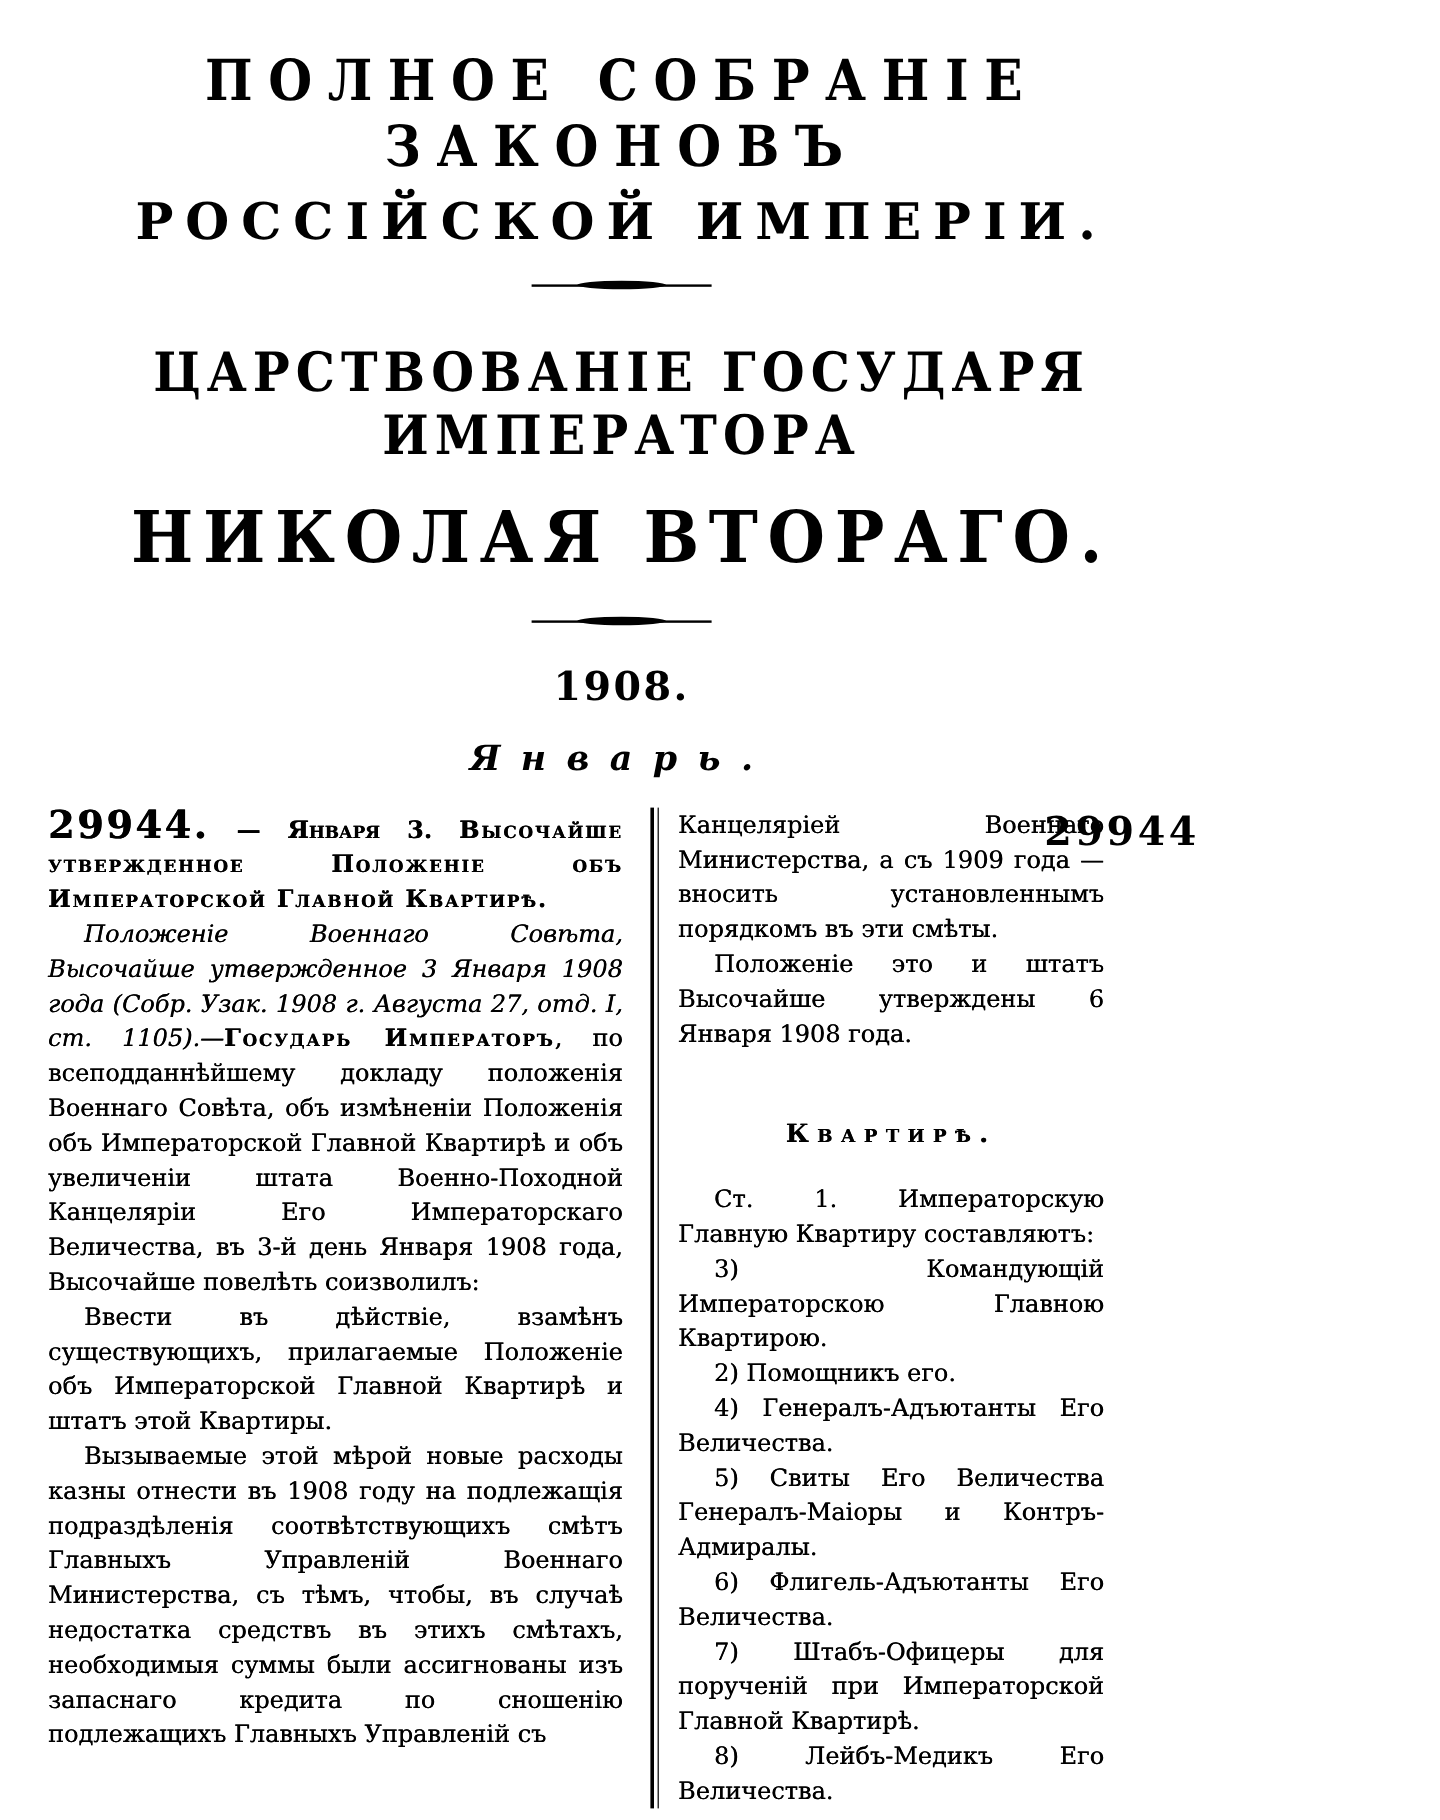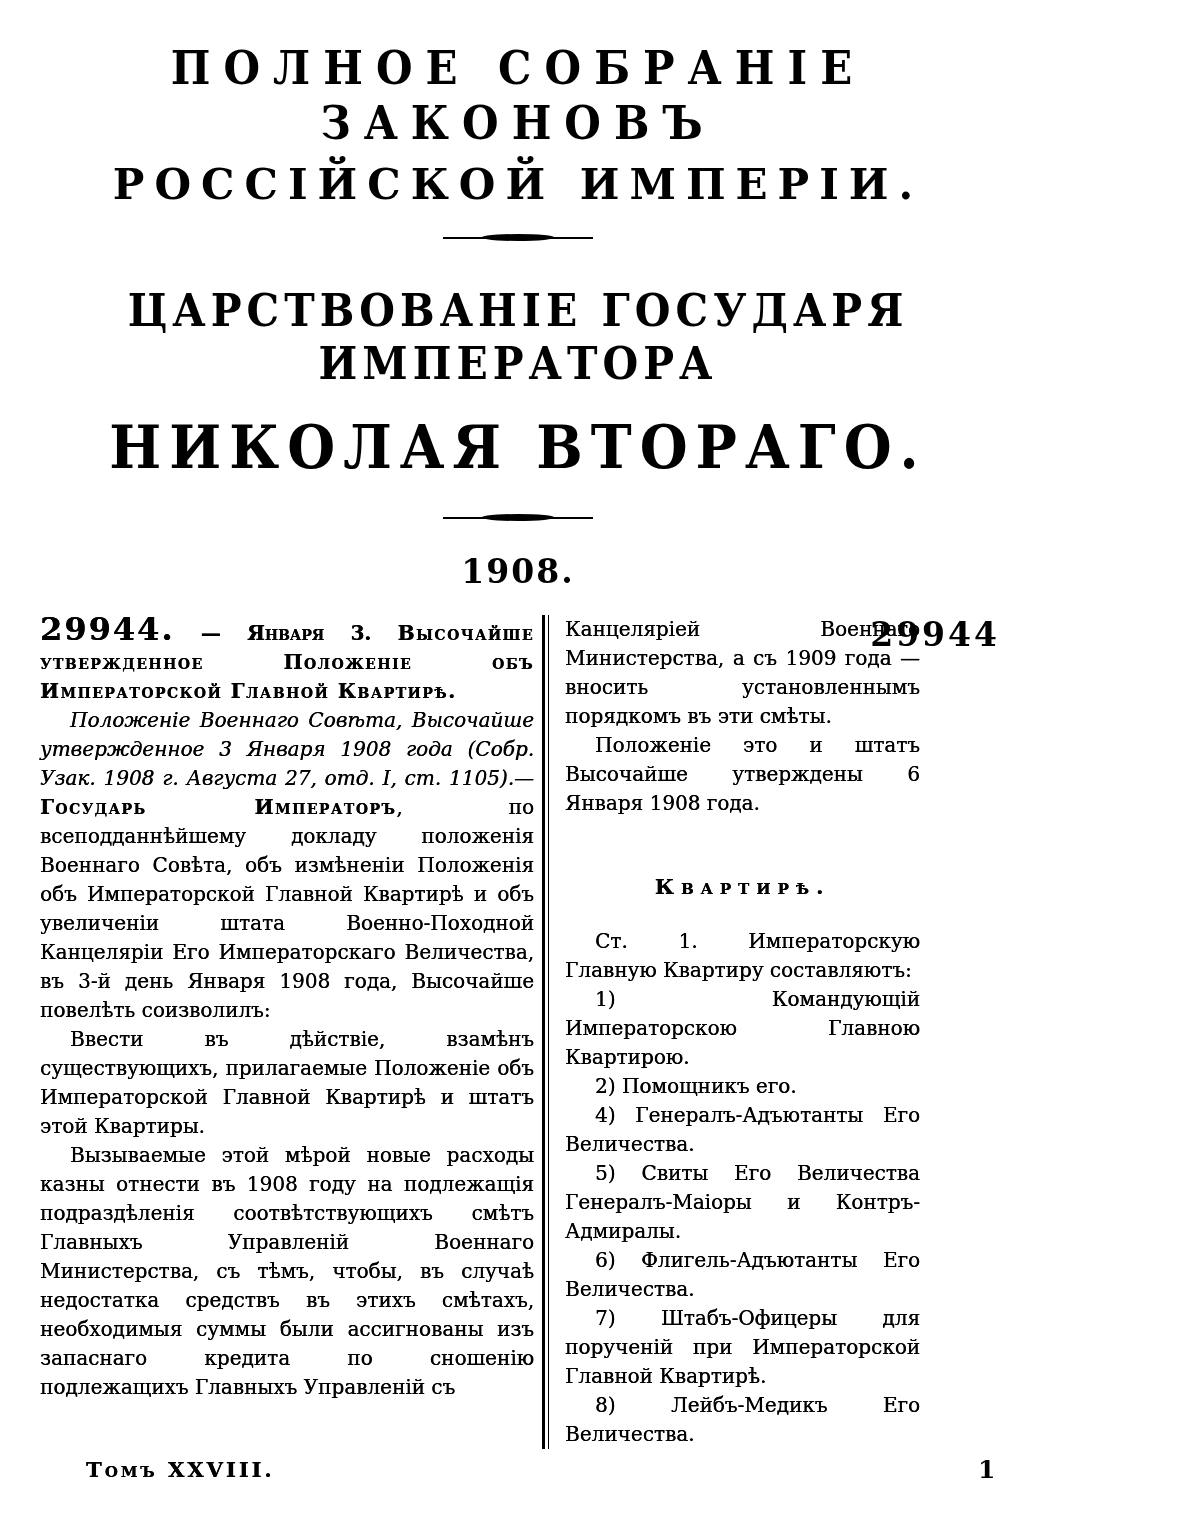--- a/index.html
+++ b/index.html
@@ -41,21 +41,21 @@
   .ornament.second { margin-top:36px; }
   .year { margin-top:30px; font-size:33px; font-weight:bold; letter-spacing:2px; }
   .month {
     margin-top:24px; font-size:29px; font-weight:bold; font-style:italic;
     letter-spacing:17px;
   }
 
   
   .columns-wrap { position:relative; margin-top:24px; padding:0 116px 0 40px; }
   .columns { display:flex; align-items:stretch; }
-  .col-left  { width:502px; padding-right:8px; }
+  .col-left  { width:502px; padding-right:23px; }
   .col-right { flex:1; padding-left:16px; }
   .divider { width:7px; border-left:3px solid #000; border-right:1px solid #000; }
 
   .bodytext p, .item {
     font-size:20px; line-height:29px;
     text-align:justify; text-indent:30px;
     text-shadow:0.3px 0 0 #000;
   }
   .entry-first { text-indent:0 !important; }
   .entry-number { font-size:32px; font-weight:bold; letter-spacing:2px; line-height:29px; }
@@ -94,20 +94,21 @@
 <div class="page">
 
   <div class="masthead">
     <div class="title-line1">ПОЛНОЕ СОБРАНІЕ ЗАКОНОВЪ</div>
     <div class="title-line2">РОССІЙСКОЙ ИМПЕРІИ.</div>
     <div class="ornament"></div>
     <div class="reign-line1">ЦАРСТВОВАНІЕ ГОСУДАРЯ ИМПЕРАТОРА</div>
     <div class="reign-line2">НИКОЛАЯ ВТОРАГО.</div>
     <div class="ornament second"></div>
     <div class="year">1908.</div>
+    <div class="month">Январь.</div>
   </div>
 
   <div class="columns-wrap">
     <div class="margin-number">29944</div>
 
     <div class="columns">
 
       <div class="col-left bodytext">
         <p class="entry-first"><span class="entry-number">29944.</span><span class="sc"> — Января 3. </span><span class="sc-spaced">Высочайше утвержденное Положеніе объ Императорской Главной Квартирѣ.</span></p>
         <p><span class="preamble-italic">Положеніе Военнаго Совѣта, Высочайше утвержденное 3 Января 1908 года (Собр. Узак. 1908 г. Августа 27, отд. I, ст. 1105).—</span><span class="sc-spaced">Государь Императоръ</span><span>, по всеподданнѣйшему докладу положенія Военнаго Совѣта, объ измѣненіи Положенія объ Императорской Главной Квартирѣ и объ увеличеніи штата Военно-Походной Канцеляріи Его Императорскаго Величества, въ 3-й день Января 1908 года, Высочайше повелѣть соизволилъ:</span></p>
@@ -116,21 +117,21 @@
       </div>
 
       <div class="divider"></div>
 
       <div class="col-right bodytext">
         <p class="cont">Канцеляріей Военнаго Министерства, а съ 1909 года — вносить установленнымъ порядкомъ въ эти смѣты.</p>
         <p>Положеніе это и штатъ Высочайше утверждены 6 Января 1908 года.</p>
         <div class="statute-heading">Квартирѣ.</div>
         <p class="article-intro">Ст. 1. Императорскую Главную Квартиру составляютъ:</p>
         <div>
-            <div class="item">1) Командующій Императорскою Главною Квартирою.</div>
+            <div class="item">3) Командующій Императорскою Главною Квартирою.</div>
             <div class="item">2) Помощникъ его.</div>
             <div class="item">4) Генералъ-Адъютанты Его Величества.</div>
             <div class="item">5) Свиты Его Величества Генералъ-Маіоры и Контръ-Адмиралы.</div>
             <div class="item">6) Флигель-Адъютанты Его Величества.</div>
             <div class="item">7) Штабъ-Офицеры для порученій при Императорской Главной Квартирѣ.</div>
             <div class="item">8) Лейбъ-Медикъ Его Величества.</div>
           </div>
       </div>
 
     </div>

